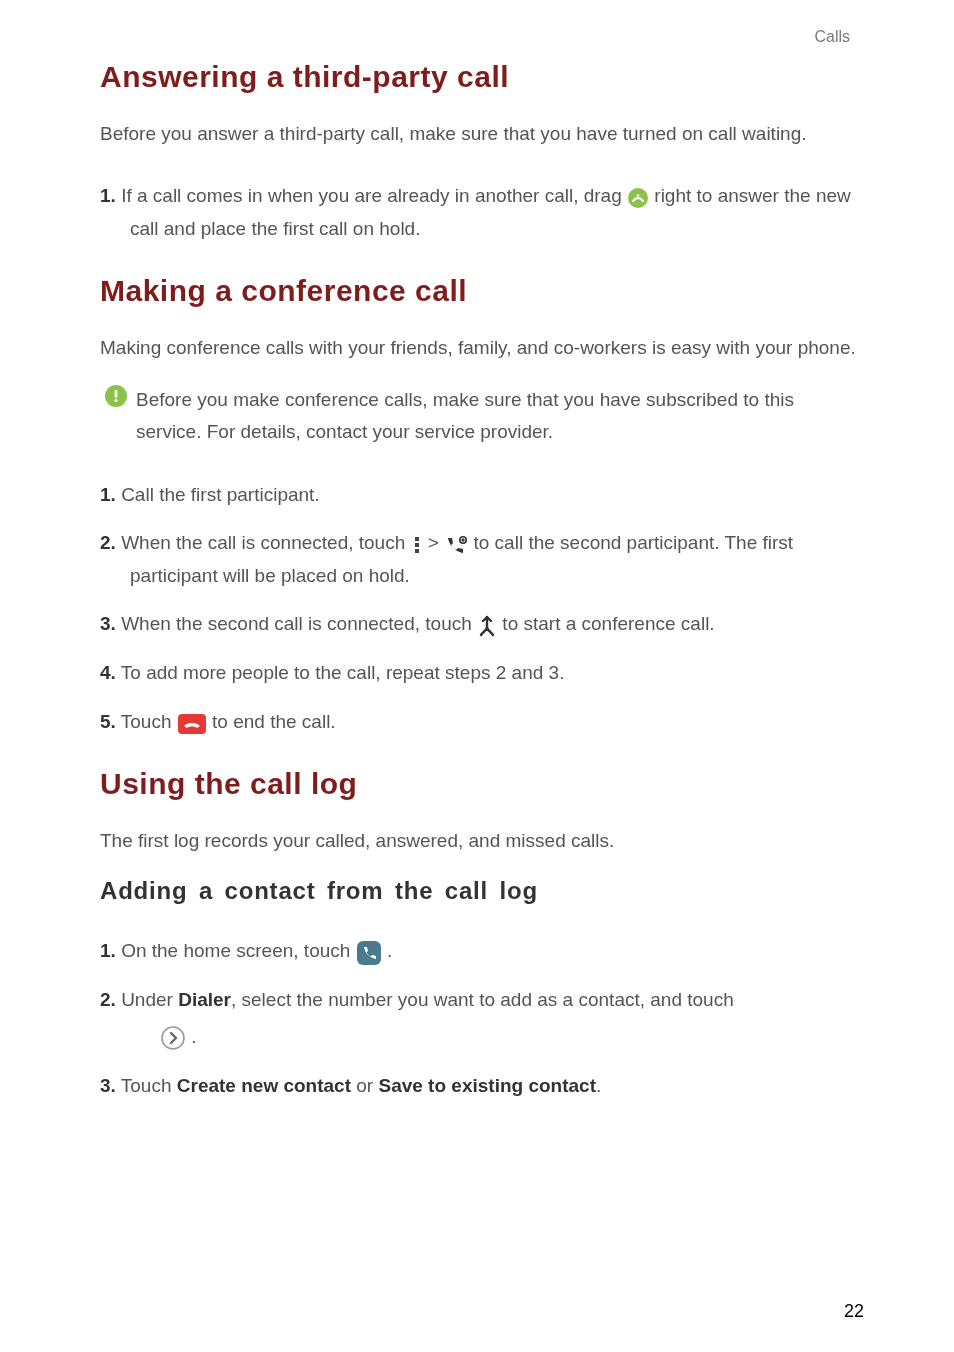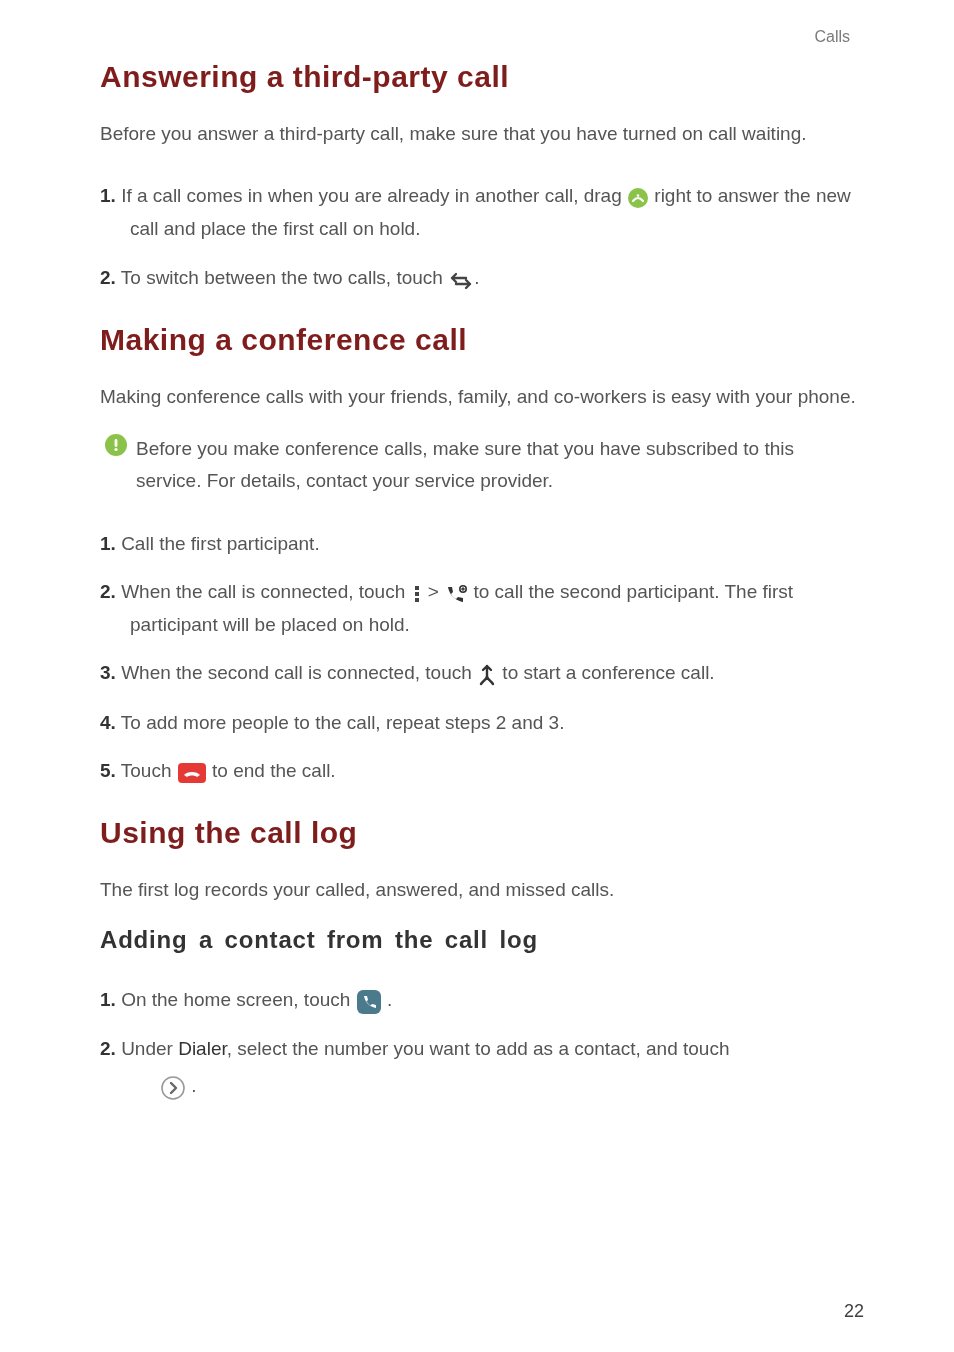--- a/index.html
+++ b/index.html
@@ -77,26 +77,26 @@
     letter-spacing: 0.8px;
     word-spacing: 4px;
     margin-top: 10px;
     margin-bottom: 22px;
   }
   .icon {
     display: inline-block;
     vertical-align: middle;
     text-indent: 0;
   }
-  .bold { font-weight: 400; color: #333; }
+  .bold { font-weight: 700; color: #333; }
   .page-num {
     position: absolute;
     bottom: 30px;
     right: 90px;
-    color: #404040;
+    color: #000000;
     font-size: 18px;
   }
   svg { vertical-align: middle; }
 </style>
 </head>
 <body>
 
 <div class="header-label">Calls</div>
 
 <h2 class="section first">Answering a third-party call</h2>
@@ -105,28 +105,20 @@
 
 <ol class="steps">
   <li>
     <span class="num">1.</span><span> If a call comes in when you are already in another call, drag </span><span class="icon">
       <svg width="22" height="22" viewBox="0 0 22 22">
         <circle cx="11" cy="11" r="10" fill="#8bc34a"></circle>
         <path d="M6 14 Q11 8 16 14" stroke="#fff" stroke-width="2.2" fill="none" stroke-linecap="round"></path>
         <circle cx="11" cy="8.5" r="1.3" fill="#fff"></circle>
       </svg>
     </span><span> right to answer the new call and place the first call on hold.</span>
-  </li>
-  <li>
-    <span class="num">2.</span><span> To switch between the two calls, touch </span><span class="icon">
-      <svg width="26" height="20" viewBox="0 0 26 20">
-        <path d="M4 8 L18 8 M4 8 L8 4 M4 8 L8 12" stroke="#444" stroke-width="2.4" fill="none" stroke-linecap="round"></path>
-        <path d="M22 14 L8 14 M22 14 L18 10 M22 14 L18 18" stroke="#444" stroke-width="2.4" fill="none" stroke-linecap="round"></path>
-      </svg>
-    </span><span>.</span>
   </li>
 </ol>
 
 <h2 class="section">Making a conference call</h2>
 
 <p class="body">Making conference calls with your friends, family, and co-workers is easy with your phone.</p>
 
 <div class="note-block">
   <span class="icon">
     <svg width="24" height="24" viewBox="0 0 24 24">
@@ -197,15 +189,18 @@
     <span class="num">2.</span><span> Under </span><span class="bold">Dialer</span><span>, select the number you want to add as a contact, and touch </span>
     <span class="step-cont">
       <span class="icon">
         <svg width="26" height="26" viewBox="0 0 26 26">
           <circle cx="13" cy="13" r="11" fill="none" stroke="#999" stroke-width="1.6"></circle>
           <path d="M11 8 L16 13 L11 18" fill="none" stroke="#666" stroke-width="2.4" stroke-linecap="round" stroke-linejoin="round"></path>
         </svg>
       </span><span> .</span>
     </span>
   </li>
+  <li>
+    <span class="num">3.</span><span> Touch </span><span class="bold">Create new contact</span><span> or </span><span class="bold">Save to existing contact</span><span>.</span>
+  </li>
 </ol>
 
 <div class="page-num">22</div>
 
 </body></html>

